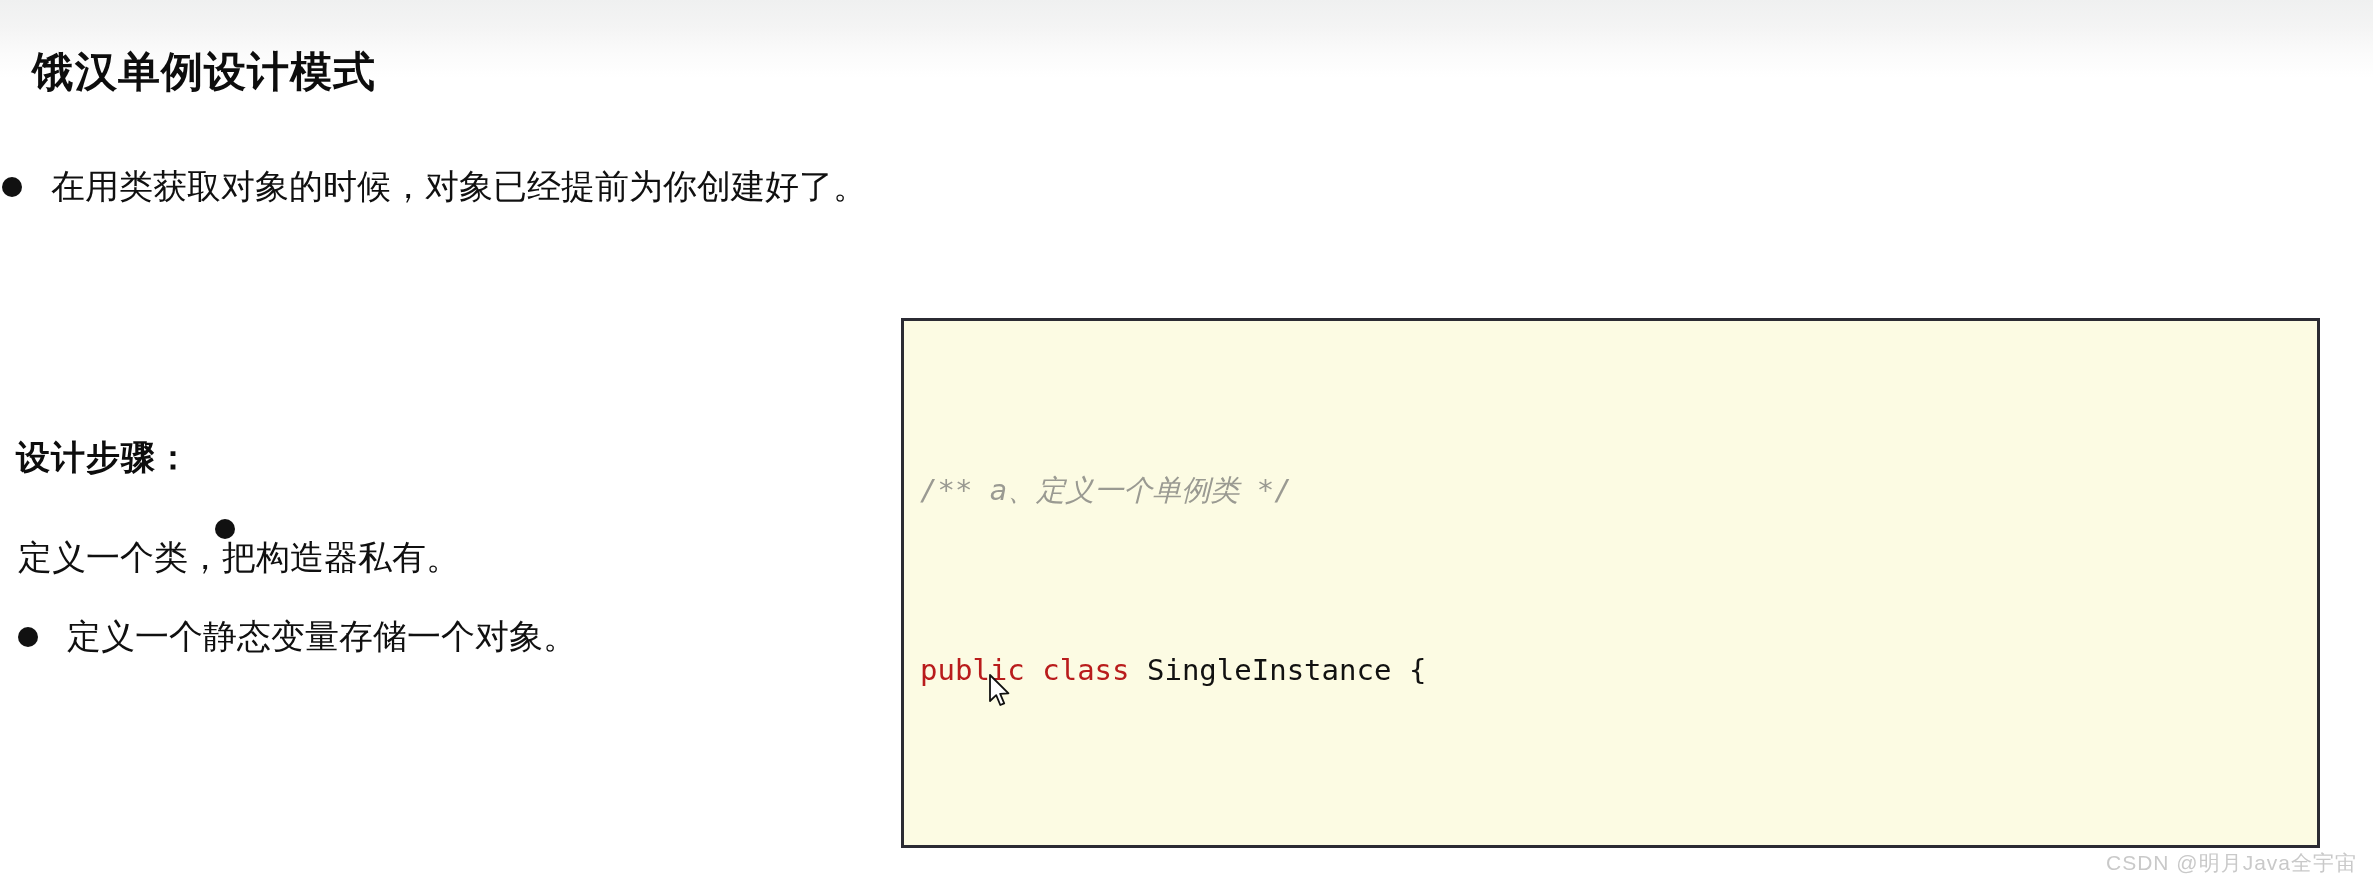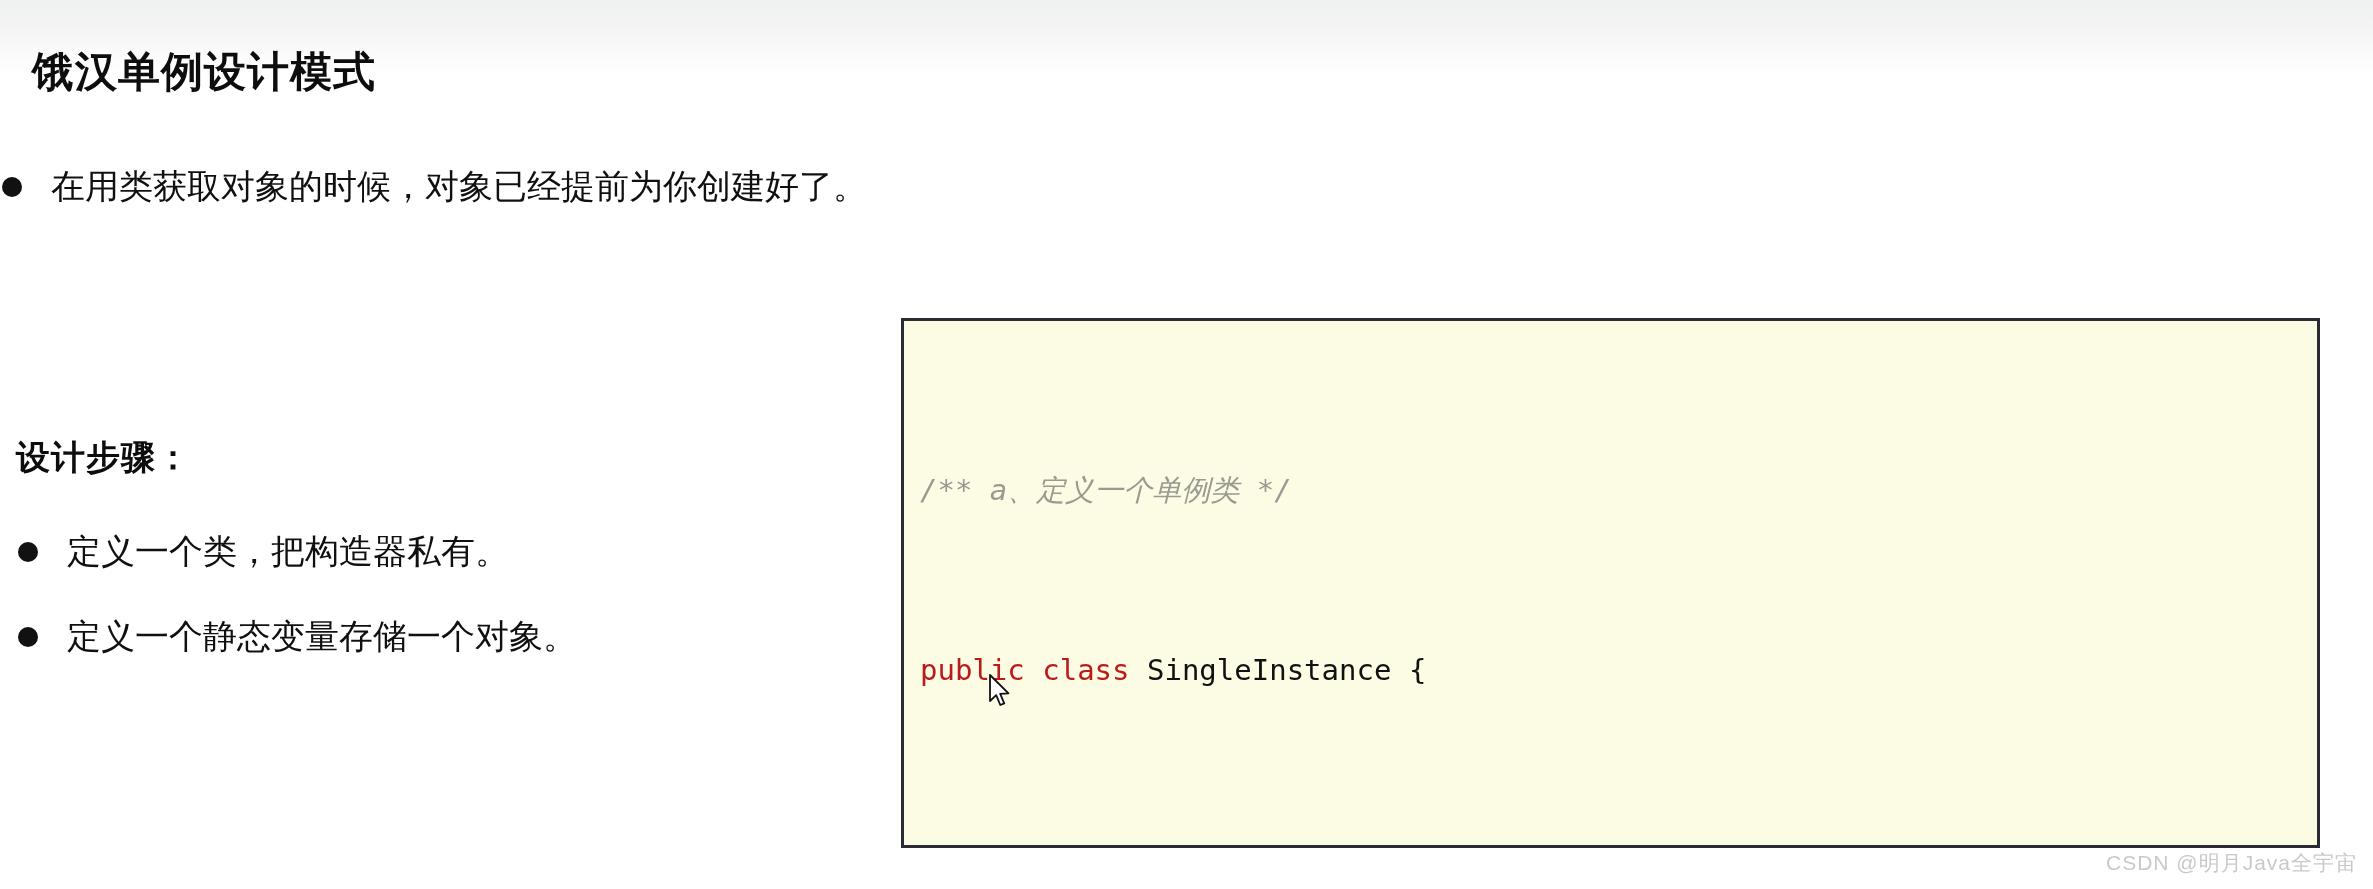--- a/index.html
+++ b/index.html
@@ -71,21 +71,21 @@
     left: 16px;
     top: 403px;
     font-size: 34px;
     font-weight: bold;
     color: #0d0d0d;
     letter-spacing: 1px;
     white-space: nowrap;
     margin-top: 32px;
   }
 
-  .bullet-2 { left: 18px; top: 533px; }
+  .bullet-2 { left: 18px; top: 519px; flex-direction: column; }
   .bullet-3 { left: 18px; top: 618px; text-align: right; }
 
   
   .code-block {
     position: absolute;
     left: 901px;
     top: 318px;
     width: 1419px;
     height: 530px;
     background: #fcfbe3;

